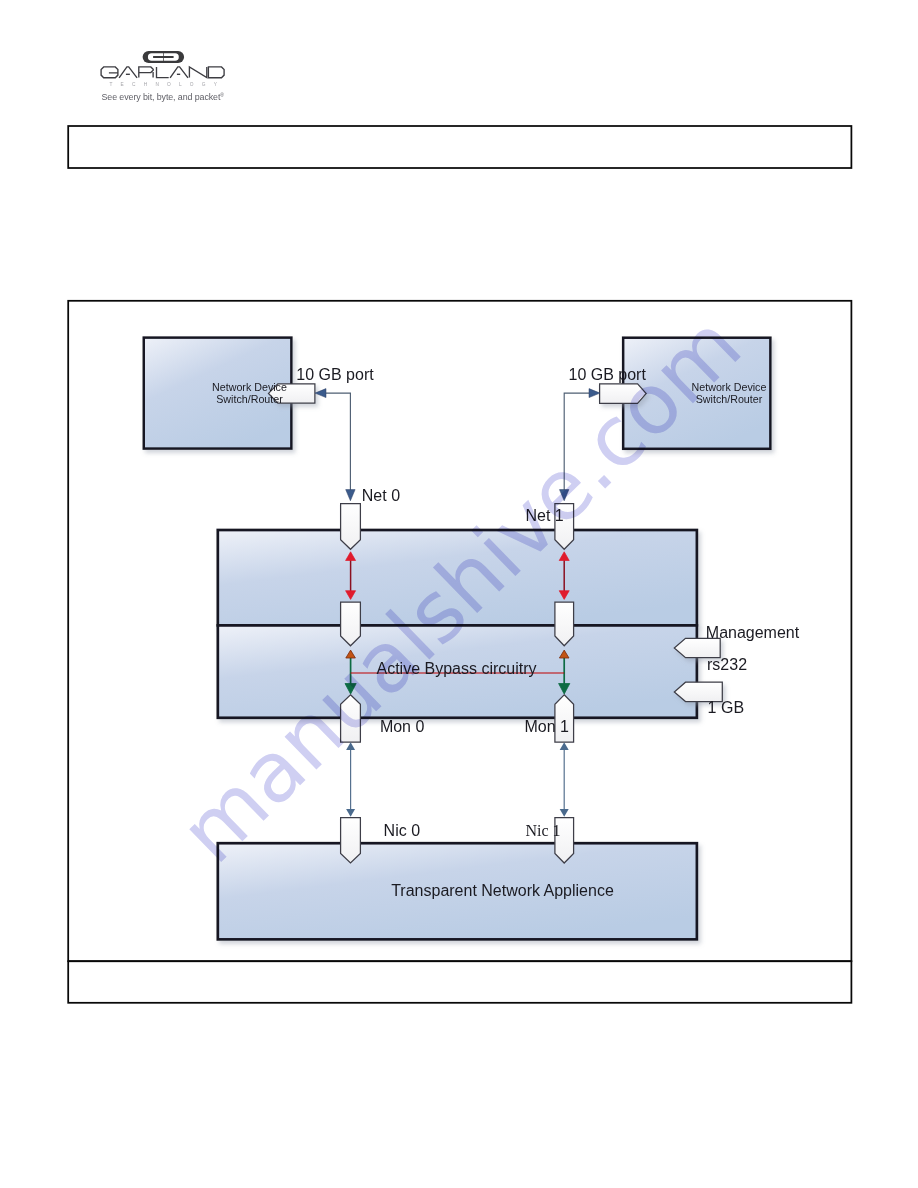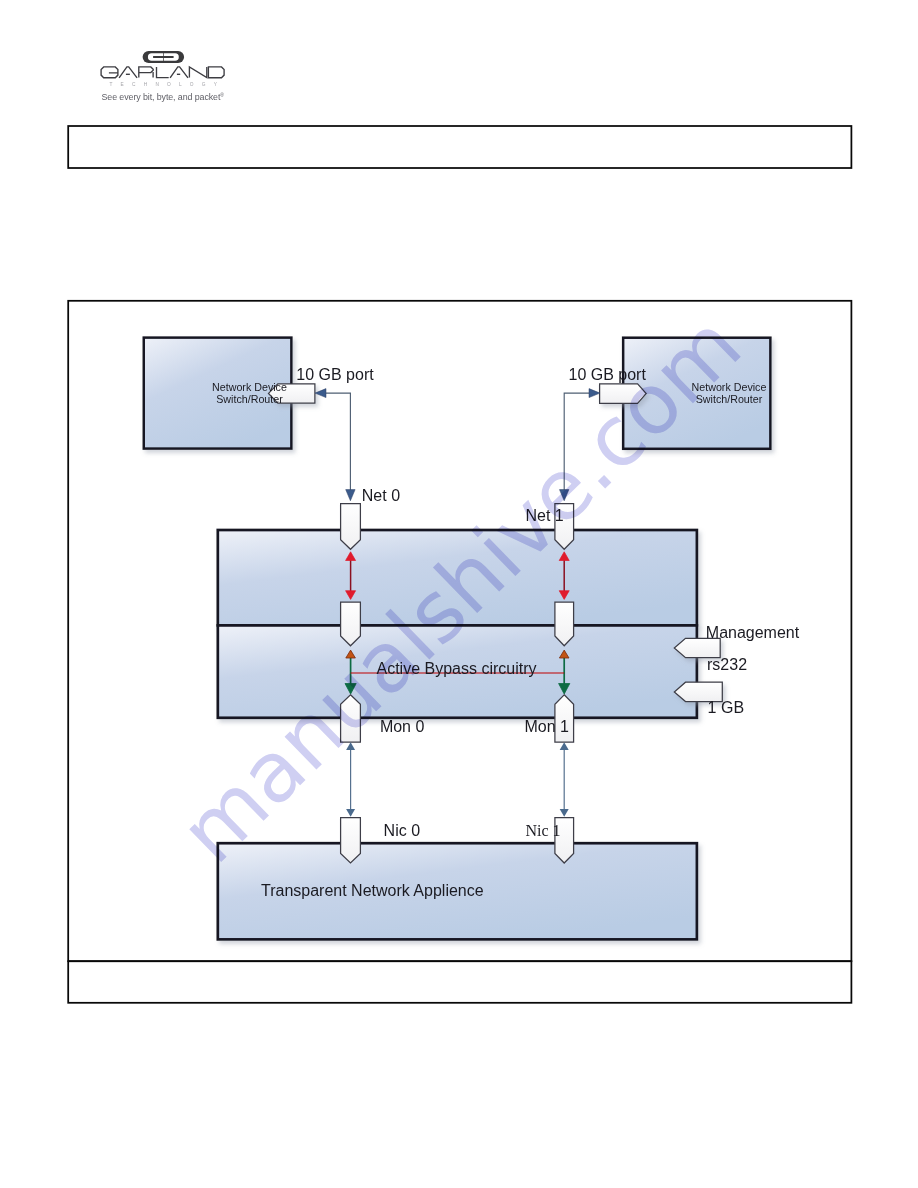--- a/index.html
+++ b/index.html
@@ -220,21 +220,21 @@
   </div>
   <div class="dlabel dl-dev" style="left:622.5px;top:380.7px;width:149px;text-align:center;">
     <div>Network Device</div>
     <div>Switch/Router</div>
   </div>
 
   <div class="dlabel dl-sm" style="left:296.3px;top:368.9px;">10 GB port</div>
   <div class="dlabel dl-sm" style="left:568.5px;top:368.9px;">10 GB port</div>
 
   <div class="dlabel dl-sm" style="left:219px;top:663.3px;width:475px;text-align:center;">Active Bypass circuitry</div>
-  <div class="dlabel dl-sm" style="left:221px;top:885.3px;width:563px;text-align:left;padding-left:40px;">Transparent Network Applience</div>
+  <div class="dlabel dl-sm" style="left:221px;top:885.3px;width:563px;text-align:center;">Transparent Network Applience</div>
 
   <div class="dlabel dl-sm" style="left:361.8px;top:490px;">Net 0</div>
   <div class="dlabel dl-sm" style="left:525.5px;top:510.1px;">Net 1</div>
   <div class="dlabel dl-sm" style="left:361.9px;top:720.6px;padding-left:18px;">Mon 0</div>
   <div class="dlabel dl-sm" style="left:524.5px;top:720.6px;">Mon 1</div>
   <div class="dlabel dl-sm" style="left:362.6px;top:825.2px;margin-left:21px;">Nic 0</div>
   <div class="dlabel dl-sm" style="left:525.5px;top:825.2px;font-family:Liberation Serif, serif;">Nic 1</div>
 
   <div class="dlabel dl-sm" style="left:705.8px;top:626.7px;">Management</div>
   <div class="dlabel dl-sm" style="left:707px;top:659px;">rs232</div>

